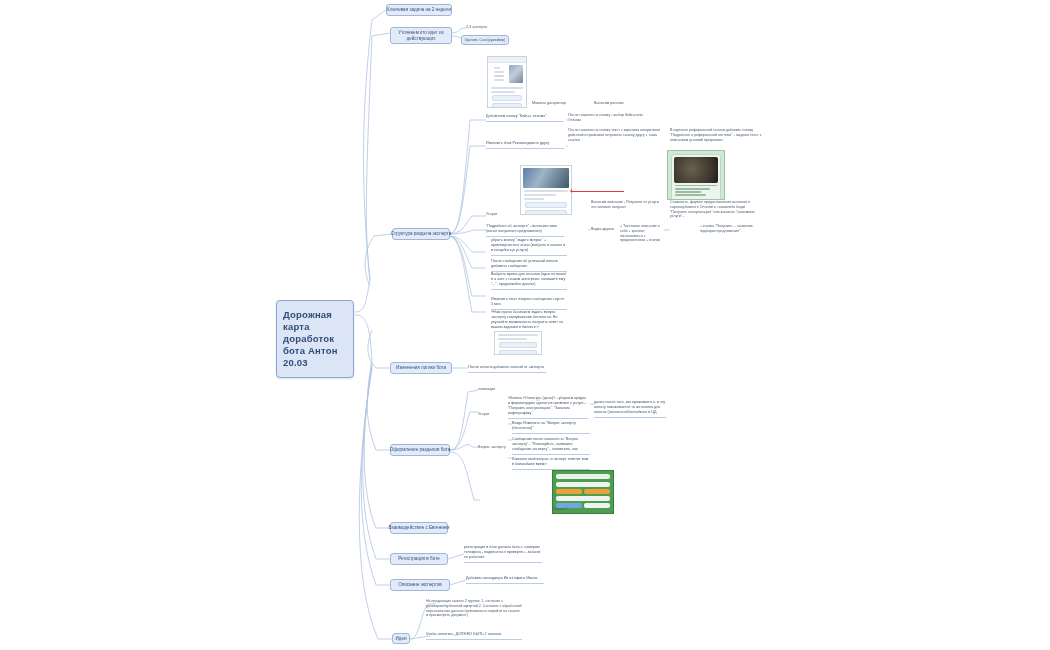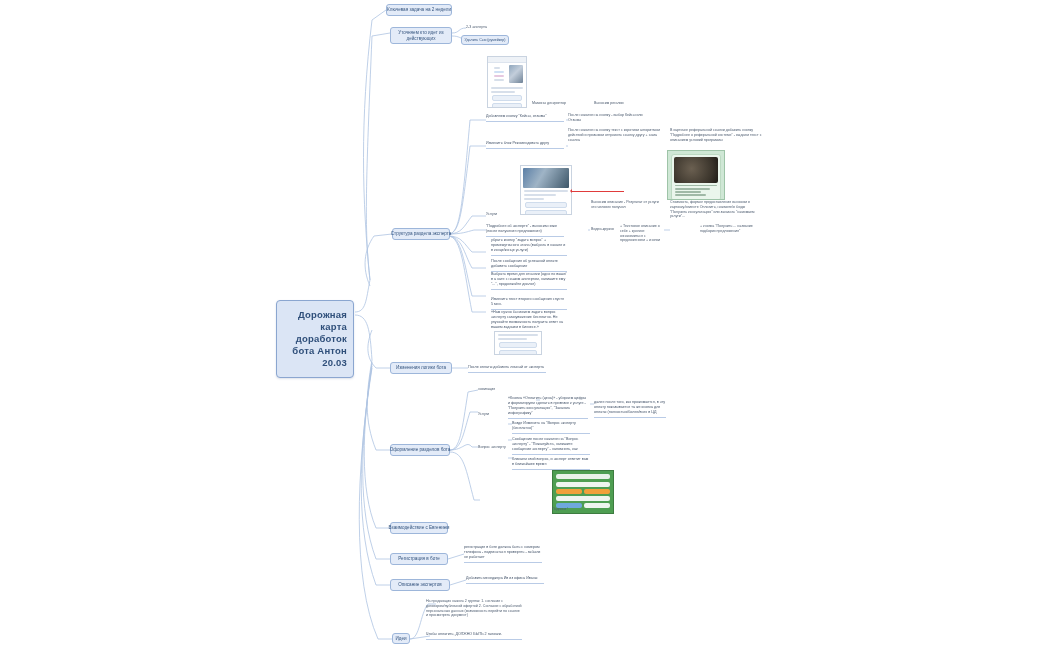--- a/index.html
+++ b/index.html
@@ -9,21 +9,21 @@
     color:#3b4a5a;overflow:hidden;position:relative;
   }
   #canvas{position:absolute;left:0;top:0;width:1050px;height:650px;}
   svg.links{position:absolute;left:0;top:0;width:1050px;height:650px;pointer-events:none;}
 
   
   .node{position:absolute;box-sizing:border-box;}
 
   .central{
     background:#dbe5f5;border:1px solid #8ba6d0;border-radius:4px;
-    color:#2f4f7a;font-size:9.5px;line-height:12px;text-align:right;
+    color:#2f4f7a;font-size:9.5px;line-height:12px;text-align:left;
     padding:8px 6px;font-weight:600;letter-spacing:.2px;
     box-shadow:0 1px 2px rgba(60,90,140,.18);
   }
   .branch{
     background:#e3ebf8;border:1px solid #9db6da;border-radius:3px;
     color:#35557f;font-size:4.6px;line-height:6px;text-align:center;
     padding:4px 5px;white-space:nowrap;
     display:flex;align-items:center;justify-content:center;
   }
   .branch.wrap{white-space:normal;}

